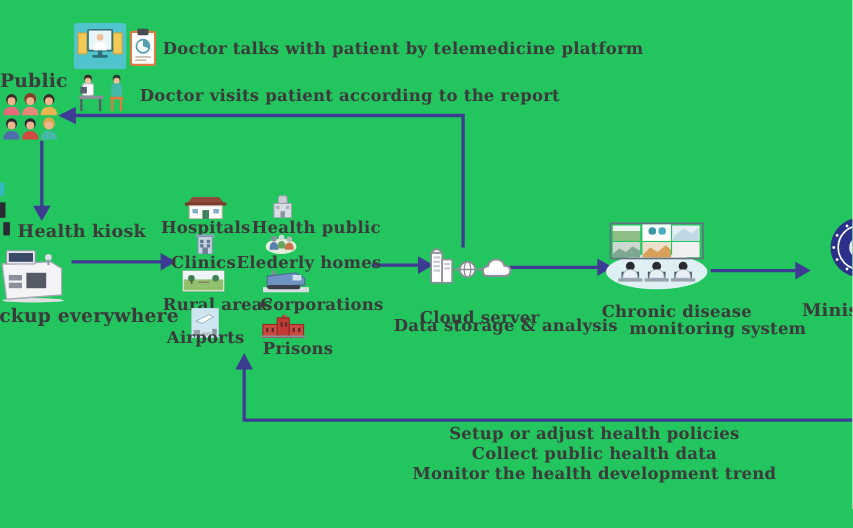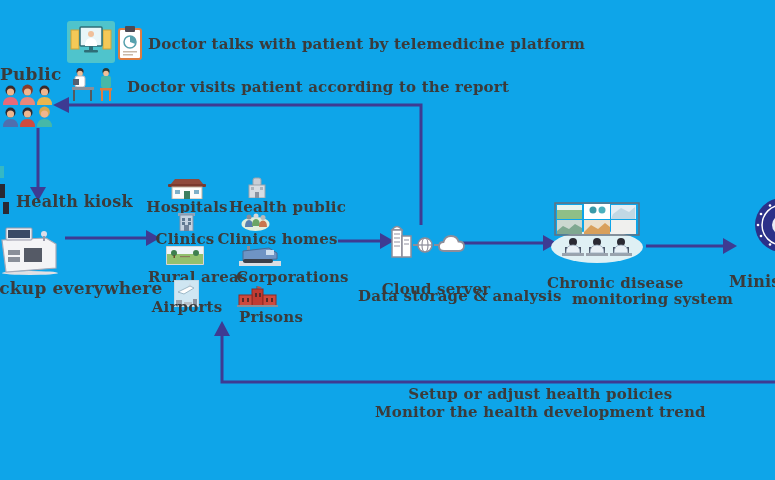--- a/index.html
+++ b/index.html
@@ -1,16 +1,16 @@
 <!DOCTYPE html>
 <html><head>
 <meta charset="utf-8">
 <style>
   html,body{margin:0;padding:0;background:#fff;}
-  .canvas{position:relative;width:775px;height:480px;background:#0ea5e9;overflow:hidden;
+  .canvas{position:relative;width:775px;height:480px;background:#22c55e;overflow:hidden;
           font-family:"DejaVu Serif","Liberation Serif",serif;font-weight:bold;color:#3b3b3b;}
   .abs{position:absolute;}
   .lbl{white-space:nowrap;letter-spacing:.2px;}
   .ctr{text-align:center;}
   .f15{font-size:15px;}
   .f16{font-size:16px;}
   .f17{font-size:17px;}
   .policy-line{font-size:15px;line-height:18px;white-space:nowrap;letter-spacing:.2px;text-align:center;}
   svg{display:block;}
 </style>
@@ -112,21 +112,21 @@
       <circle cx="8.5" cy="6" r="5.4" fill="#d8a84f"></circle>
         <circle cx="8.5" cy="8" r="3.6" fill="#eeb68f"></circle>
       <path d="M1,21 Q1,13 8.5,13 Q16,13 16,21 Z" fill="#46b8a8"></path>
       </svg>
   </div>
 
   <div class="abs" style="left:0;top:166px;width:4px;height:12px;background:#35b8c4;"></div>
   <div class="abs" style="left:0;top:184px;width:5px;height:14px;background:#2a2a33;"></div>
   <div class="abs" style="left:3px;top:202px;width:6px;height:12px;background:#2a2a33;"></div>
 
-  <div class="abs lbl f16" style="left:16px;top:192px;">Health kiosk</div>
+  <div class="abs lbl f16" style="left:16px;top:200px;">Health kiosk</div>
 
   <svg class="abs" style="left:0px;top:226px;" width="62" height="50" viewBox="0 0 62 50">
     <ellipse cx="30" cy="47" rx="28" ry="2" fill="#e0e0e4"></ellipse>
     <path d="M2,14 L46,12 L56,18 L56,42 L6,46 Z" fill="#f4f4f6" stroke="#a8aab8" stroke-width="1.2"></path>
     <rect x="6" y="2" width="26" height="12" rx="1" fill="#e8eaf0" stroke="#99a" stroke-width="1"></rect>
     <rect x="8" y="4" width="22" height="8" fill="#3a4a66"></rect>
     <circle cx="44" cy="8" r="3" fill="#dddde8"></circle>
     <rect x="43" y="10" width="2" height="5" fill="#99a"></rect>
     <rect x="24" y="22" width="18" height="14" fill="#555a66"></rect>
     <rect x="8" y="24" width="12" height="5" fill="#8a8f99"></rect>
@@ -167,21 +167,21 @@
 
   <svg class="abs" style="left:241px;top:212px;" width="29" height="19" viewBox="0 0 29 19">
     <ellipse cx="14.5" cy="12" rx="14" ry="7" fill="#e2efdc"></ellipse>
     <circle cx="8" cy="5" r="2.5" fill="#8a8f99"></circle>
     <path d="M4,15 Q4,8 8,8 Q12,8 12,15 Z" fill="#5a7fae"></path>
     <circle cx="15" cy="4" r="2.5" fill="#d8d8d8"></circle>
     <path d="M11,14 Q11,7 15,7 Q19,7 19,14 Z" fill="#6aa465"></path>
     <circle cx="22" cy="5.5" r="2.5" fill="#b8b8b8"></circle>
     <path d="M18,15 Q18,8.5 22,8.5 Q26,8.5 26,15 Z" fill="#c9764f"></path>
   </svg>
-  <div class="abs lbl f15 ctr" style="left:215px;top:230px;width:125px;">Clinics homes</div>
+  <div class="abs lbl f15 ctr" style="left:215px;top:230px;width:125px;">Elederly homes</div>
 
   <svg class="abs" style="left:166px;top:246px;" width="38" height="19" viewBox="0 0 38 19">
     <rect x="0" y="0" width="38" height="19" fill="#ffffff" stroke="#b0b0b0" stroke-width="1"></rect>
     <rect x="1" y="1" width="36" height="8" fill="#eef4f8"></rect>
     <rect x="1" y="8" width="36" height="10" fill="#93c06e"></rect>
     <circle cx="8" cy="7" r="3" fill="#3f7f4f"></circle>
     <rect x="7.5" y="9" width="1.5" height="3" fill="#6a4a2a"></rect>
     <circle cx="30" cy="7" r="3" fill="#3f7f4f"></circle>
     <rect x="14" y="10" width="10" height="1.2" fill="#8a7a5a"></rect>
   </svg>
@@ -295,16 +295,17 @@
         <circle cx="19" cy="47.5" r="1.3"></circle>
       <circle cx="31" cy="51" r="1.3"></circle>
         <circle cx="43" cy="8.5" r="1.3"></circle>
         <circle cx="52" cy="17" r="1.3"></circle>
     </g>
   </svg>
   <div class="abs lbl f16" style="left:729px;top:272px;">Ministry</div>
 
   <div class="abs" style="left:375px;top:385px;">
     <div class="policy-line">Setup or adjust health policies</div>
+    <div class="policy-line">Collect public health data</div>
     <div class="policy-line">Monitor the health development trend</div>
   </div>
 
 </div>
 
 </body></html>

